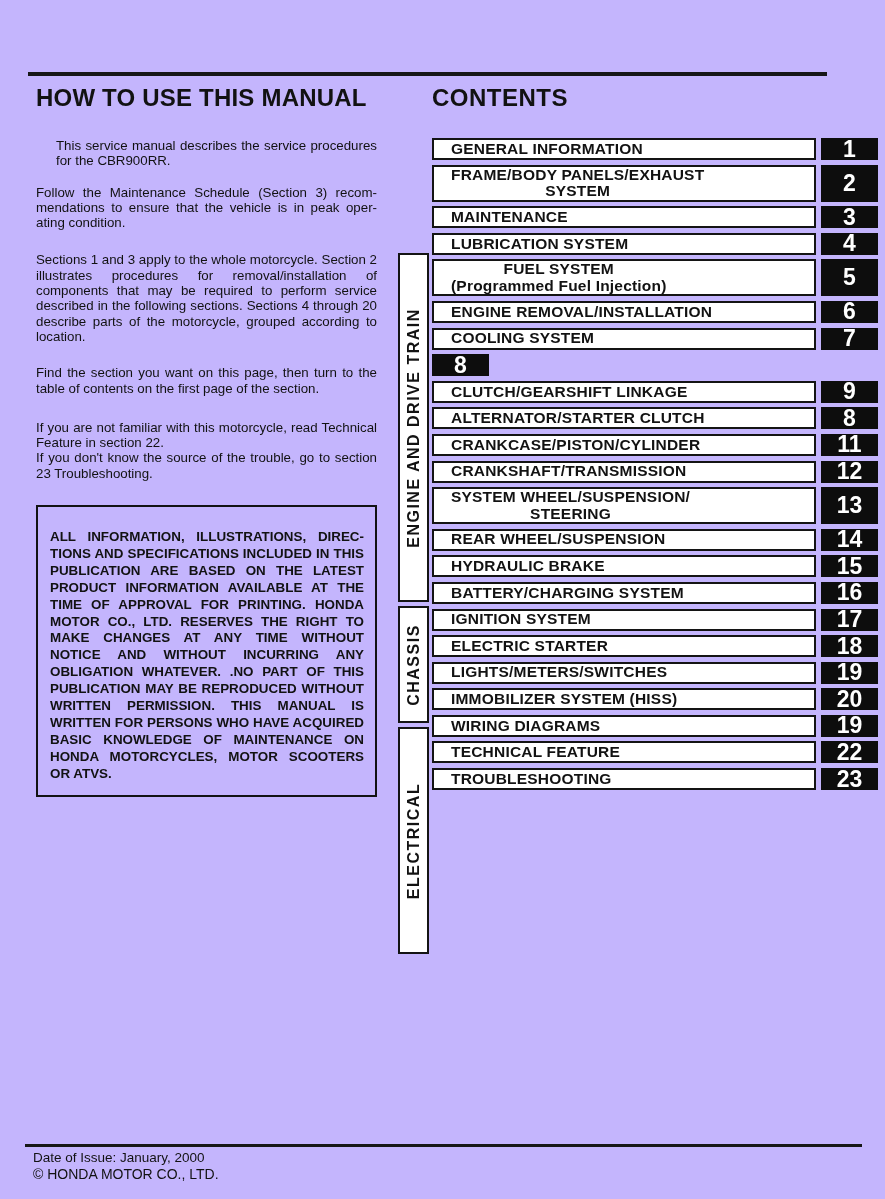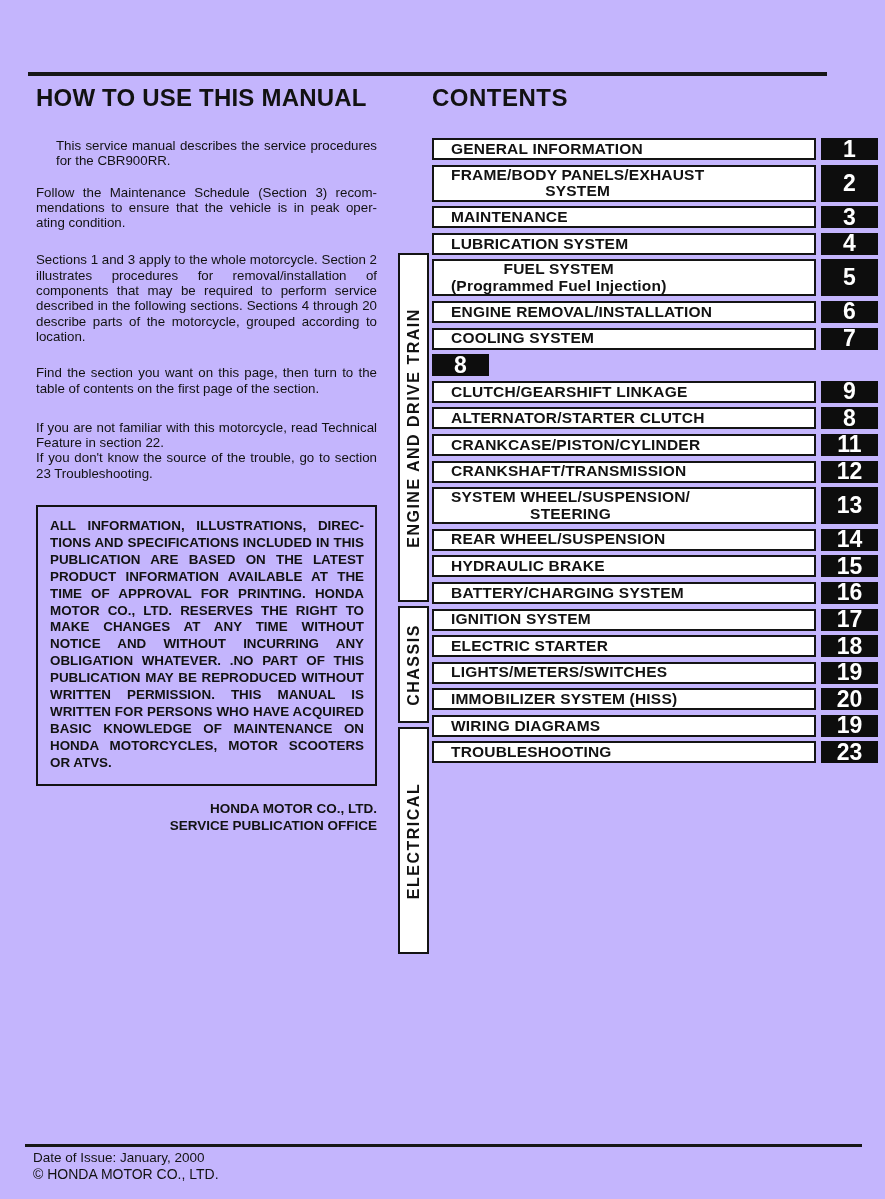--- a/index.html
+++ b/index.html
@@ -8,21 +8,21 @@
     font-family:Liberation Sans, sans-serif; color:#121212; overflow:hidden;
   }
   .top-rule { position:absolute; left:28px; top:72px; width:799px; height:4px; background:#171717; }
 
   
   .left-col { position:absolute; left:36px; top:84px; width:341px; }
   .howto-title { font-size:24px; font-weight:bold; letter-spacing:0.2px; margin:0 0 26px 0; white-space:nowrap; line-height:28px; }
   .para { font-size:13.3px; line-height:15.3px; text-align:justify; white-space:pre-line; margin:0; }
   .mb16 { margin-bottom:16px;margin-left:20px; } .mb21 { margin-bottom:21px; } .mb22 { margin-bottom:22px; } .mb24 { margin-bottom:24px; }
   .notice-box {
-    border:2.5px solid #131313; padding:11px 11px 12px 12px; font-weight:bold;
+    border:2.5px solid #131313; padding:22px 11px 12px 12px; font-weight:bold;
     font-size:13.4px; line-height:16.9px; text-align:justify; margin:8px 0 14px 0;
   }
   .publisher { text-align:right; font-weight:bold; font-size:13.5px; line-height:17px; }
 
   
   .contents-title { position:absolute; left:432px; top:84px; width:446px; margin:0; text-align:left; font-size:24px; font-weight:bold; letter-spacing:0.5px; line-height:28px; }
   .toc { position:absolute; left:432px; top:138px; width:446px; display:flex; flex-direction:column; gap:4.6px; }
   .row { display:flex; height:22px; }
   .row.double { height:37px;text-align:center; }
   .row-label {
@@ -60,24 +60,20 @@
 
   <div class="left-col">
     <h1 class="howto-title">HOW TO USE THIS MANUAL</h1>
     <p class="para mb16">This service manual describes the service procedures for the CBR900RR.</p>
     <p class="para mb22">Follow the Maintenance Schedule (Section 3) recom-mendations to ensure that the vehicle is in peak oper-ating condition.</p>
     <p class="para mb21">Sections 1 and 3 apply to the whole motorcycle. Section 2 illustrates procedures for removal/installation of components that may be required to perform service described in the following sections. Sections 4 through 20 describe parts of the motorcycle, grouped according to location.</p>
     <p class="para mb24">Find the section you want on this page, then turn to the table of contents on the first page of the section.</p>
     <p class="para mb24">If you are not familiar with this motorcycle, read Technical Feature in section 22.
 If you don't know the source of the trouble, go to section 23 Troubleshooting.</p>
     <div class="notice-box">ALL INFORMATION, ILLUSTRATIONS, DIREC-TIONS AND SPECIFICATIONS INCLUDED IN THIS PUBLICATION ARE BASED ON THE LATEST PRODUCT INFORMATION AVAILABLE AT THE TIME OF APPROVAL FOR PRINTING. HONDA MOTOR CO., LTD. RESERVES THE RIGHT TO MAKE CHANGES AT ANY TIME WITHOUT NOTICE AND WITHOUT INCURRING ANY OBLIGATION WHATEVER. .NO PART OF THIS PUBLICATION MAY BE REPRODUCED WITHOUT WRITTEN PERMISSION. THIS MANUAL IS WRITTEN FOR PERSONS WHO HAVE ACQUIRED BASIC KNOWLEDGE OF MAINTENANCE ON HONDA MOTORCYCLES, MOTOR SCOOTERS OR ATVS.</div>
-    <div class="publisher">
-      <div>HONDA MOTOR CO., LTD.</div>
-      <div>SERVICE PUBLICATION OFFICE</div>
-    </div>
   </div>
 
   <h1 class="contents-title">CONTENTS</h1>
 
   <div class="side-box" id="sb-engine">
     <span class="vtext">ENGINE AND DRIVE TRAIN</span>
   </div>
   <div class="side-box" id="sb-chassis">
     <span class="vtext">CHASSIS</span>
   </div>
@@ -166,20 +162,24 @@
     </div>
     <div class="row">
       <div class="row-label">IMMOBILIZER SYSTEM (HISS)</div>
       <div class="row-num">20</div>
     </div>
     <div class="row">
       <div class="row-label">WIRING DIAGRAMS</div>
       <div class="row-num">19</div>
     </div>
     <div class="row">
+      <div class="row-label">TECHNICAL FEATURE</div>
+      <div class="row-num">22</div>
+    </div>
+    <div class="row">
       <div class="row-label">TROUBLESHOOTING</div>
       <div class="row-num">23</div>
     </div>
   </div>
 
   <div class="footer-rule"></div>
   <div class="footer-date">Date of Issue: January, 2000</div>
   <div class="footer-copy">© HONDA MOTOR CO., LTD.</div>
 
 </div>

